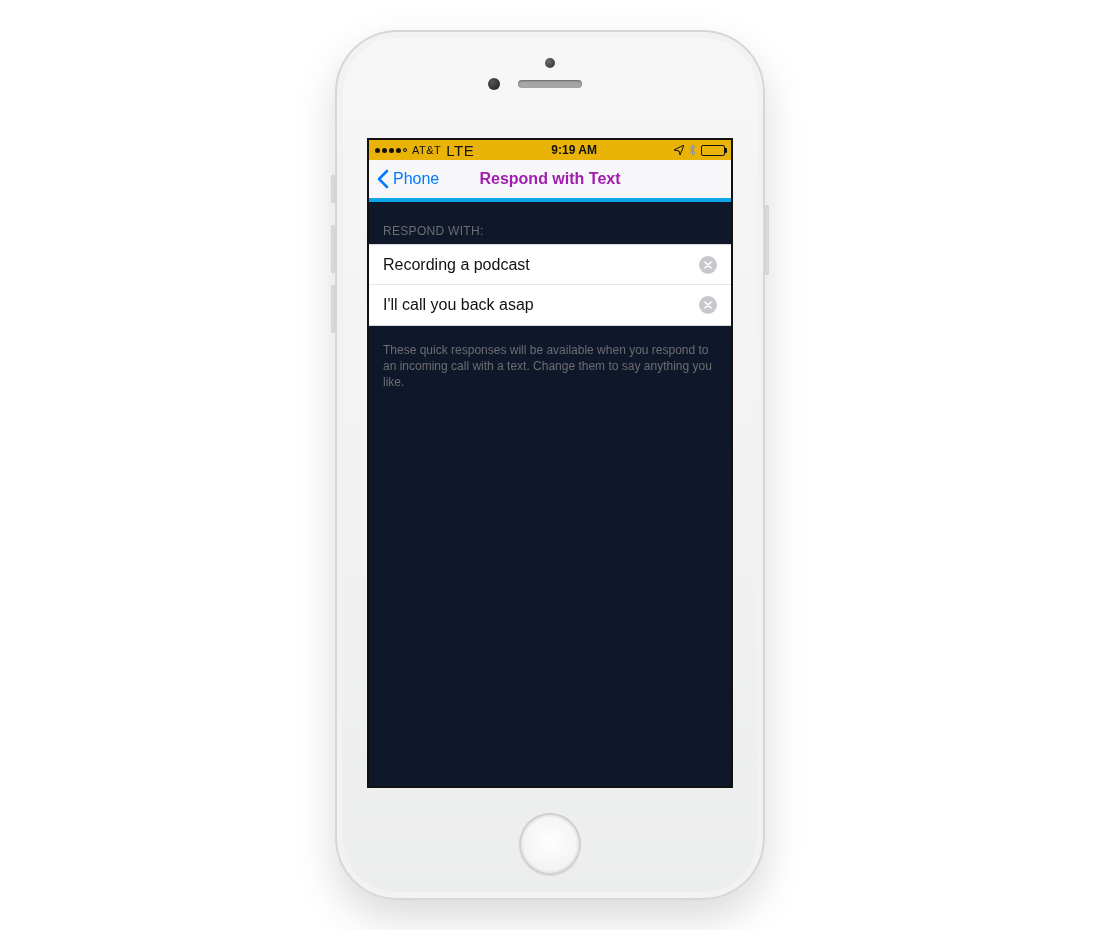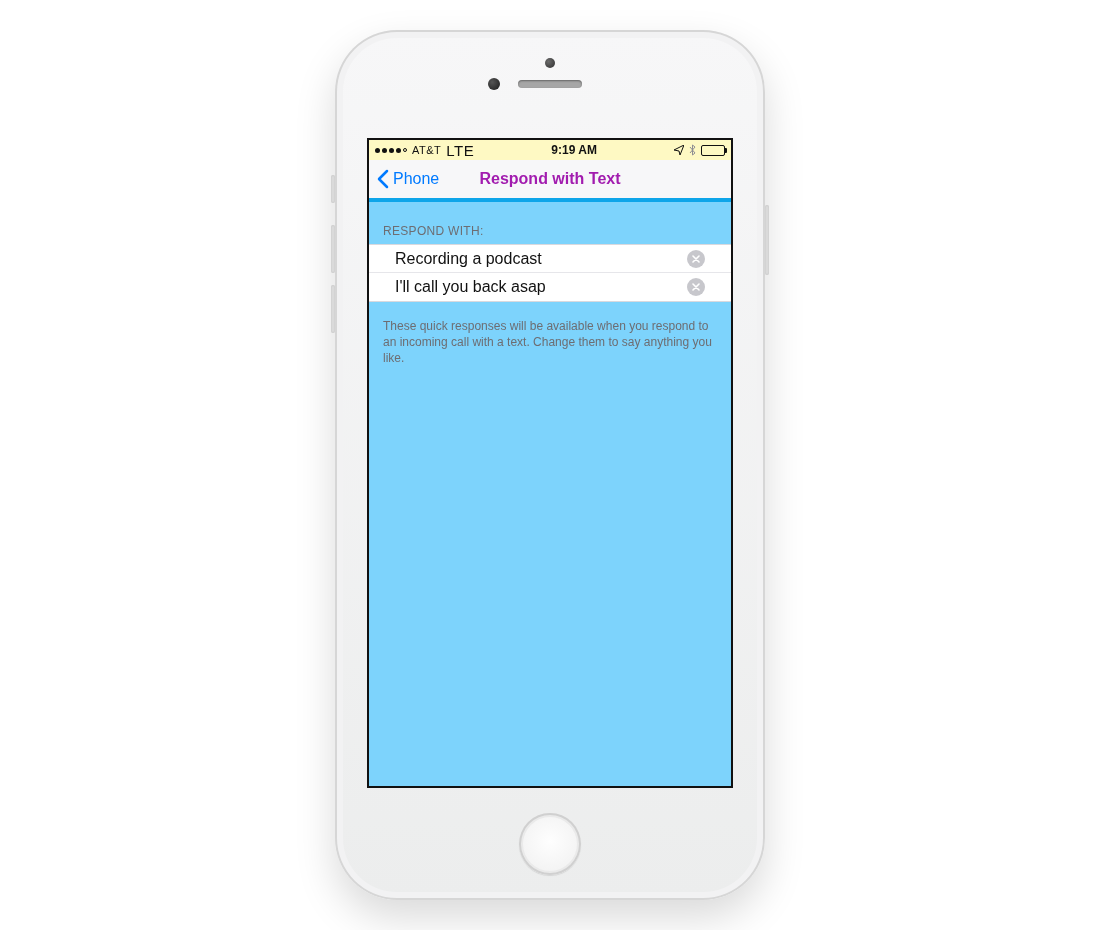--- a/index.html
+++ b/index.html
@@ -95,21 +95,21 @@
     }
 
     
     .status-bar {
       height: 20px;
       padding: 0 6px;
       display: flex;
       align-items: center;
       font-size: 11px;
       color: #111;
-      background: #fef9c3;
+      background: #eab308;
       justify-content: space-between;
     }
     .sb-left, .sb-right { display: flex; align-items: center; gap: 5px; }
     .sb-dots { display: flex; gap: 2px; align-items: center; }
     .dot { width: 5px; height: 5px; border-radius: 50%; background: #111; }
     .dot.hollow { background: transparent; border: 1px solid #111; width: 4px; height: 4px; }
     .carrier { font-size: 11px; letter-spacing: 0.5px; }
     .lte { font-size: 15px; letter-spacing: 0.5px; }
     .time { font-size: 12px; font-weight: 600; }
     .loc-icon svg, .bt-icon svg { display:block; }
@@ -159,40 +159,40 @@
       font-size: 16px;
       font-weight: 600;
       color: #a21caf;
       pointer-events: none;
     }
 
     
     .content {
       flex: 1;
       overflow: auto;
-      background: #7dd3fc;
+      background: #0f172a;
     }
     .section-header {
       padding: 22px 14px 6px 14px;
       font-size: 12px;
       letter-spacing: 0.3px;
       color: #6d6d72;
       text-transform: uppercase;
     }
     .rows {
       background: #fff;
       border-top: 1px solid #d9d9de;
       border-bottom: 1px solid #d9d9de;
     }
     .row {
       display: flex;
       align-items: center;
       justify-content: space-between;
-      padding: 0 26px;
-      height: 28px;
+      padding: 0 14px;
+      height: 40px;
       border-bottom: 1px solid #e6e6ea;
     }
     .row:last-child { border-bottom: none; }
     .row-input {
       flex: 1;
       border: none;
       outline: none;
       font-size: 16px;
       color: #111;
       background: transparent;

